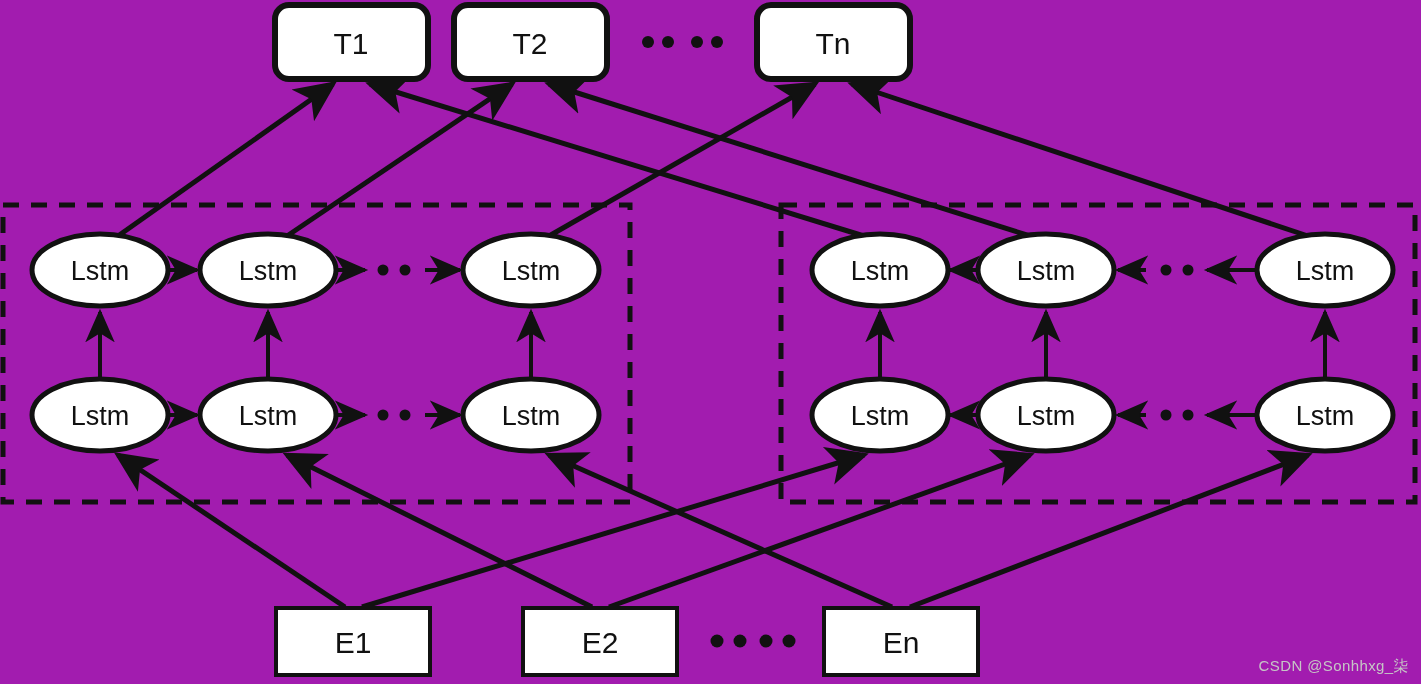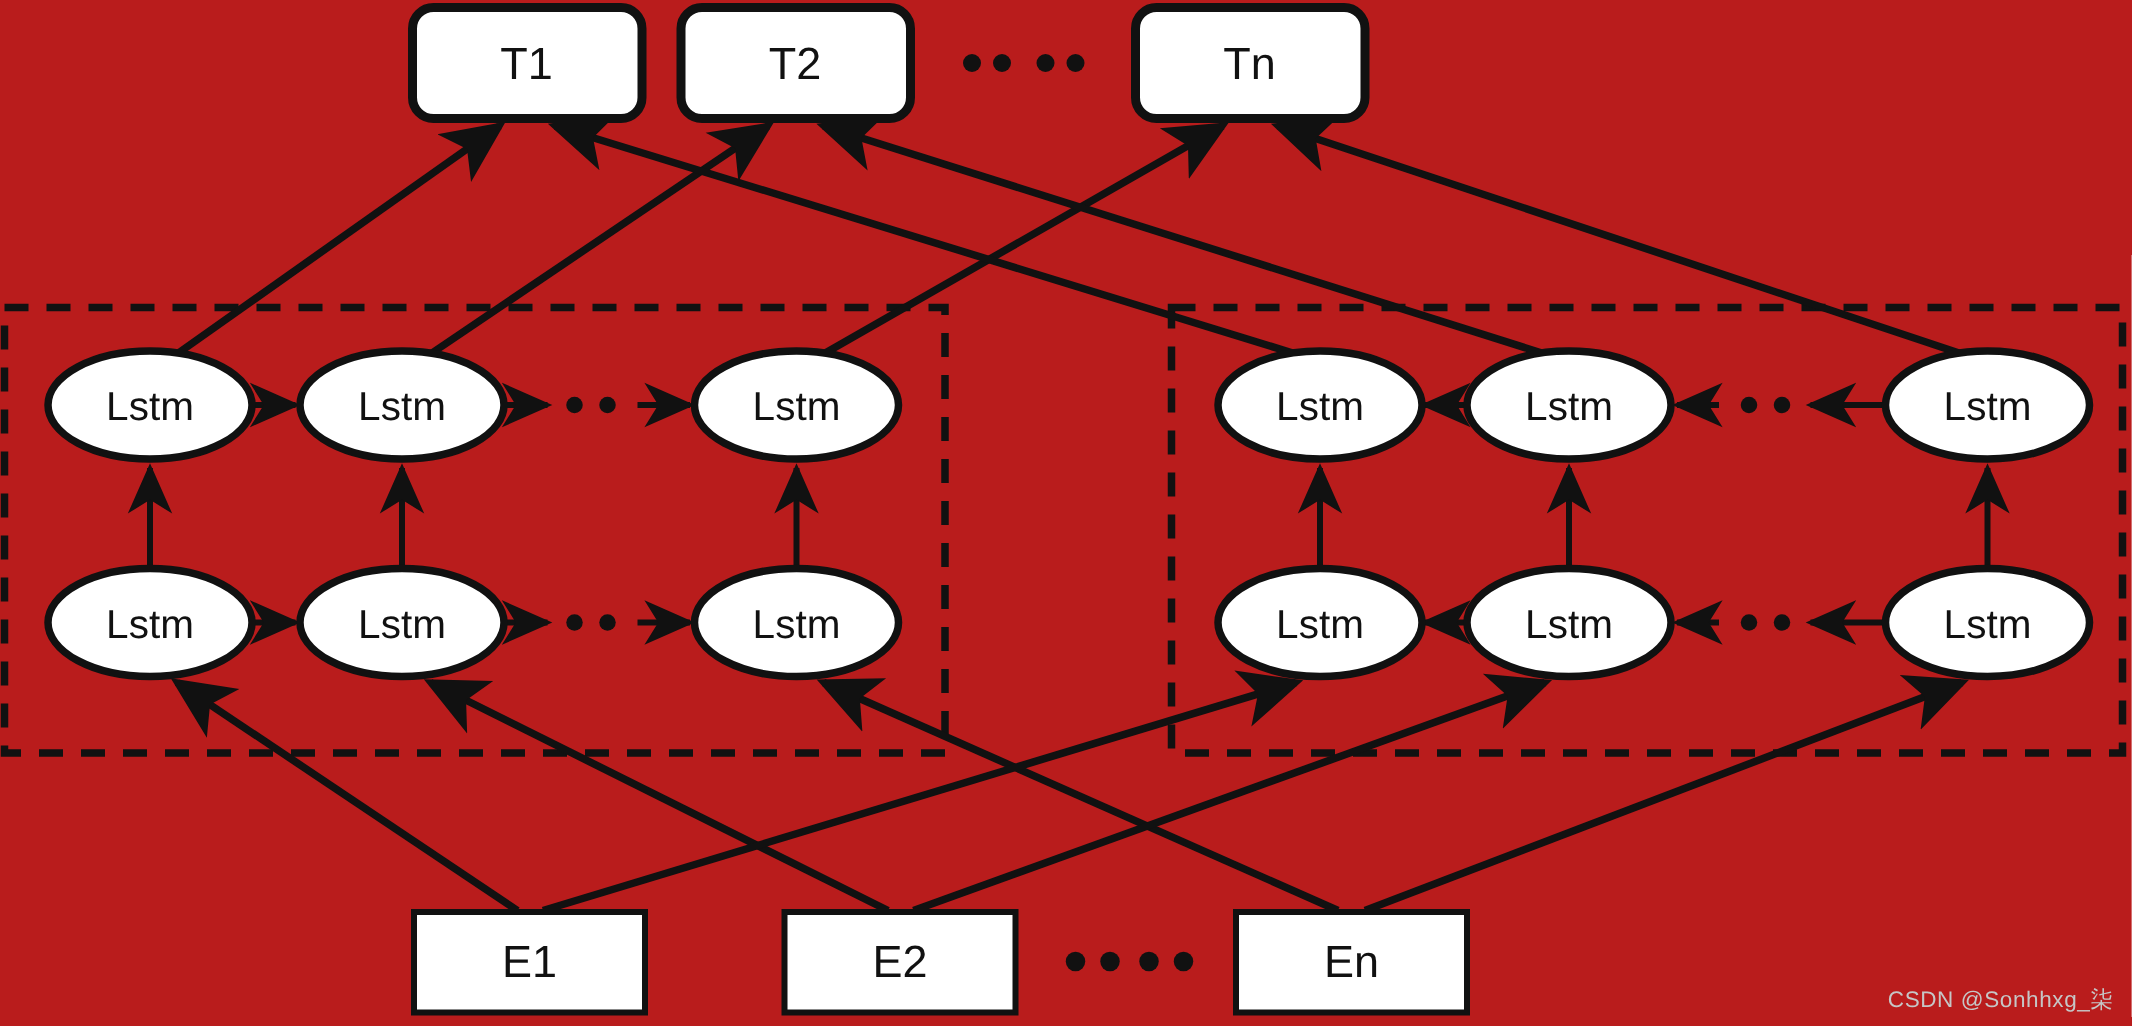--- a/index.html
+++ b/index.html
@@ -10,21 +10,21 @@
   body {
     width: 1421px;
     height: 684px;
     overflow: hidden;
     font-family: "Liberation Sans", sans-serif;
   }
   #diagram-root {
     position: relative;
     width: 1421px;
     height: 684px;
-    background: #b91c1c;
+    background: #a21caf;
   }
   svg.diagram {
     display: block;
     width: 1421px;
     height: 684px;
   }
   .node-box-rounded {
     fill: #ffffff;
     stroke: #111111;
     stroke-width: 6;

